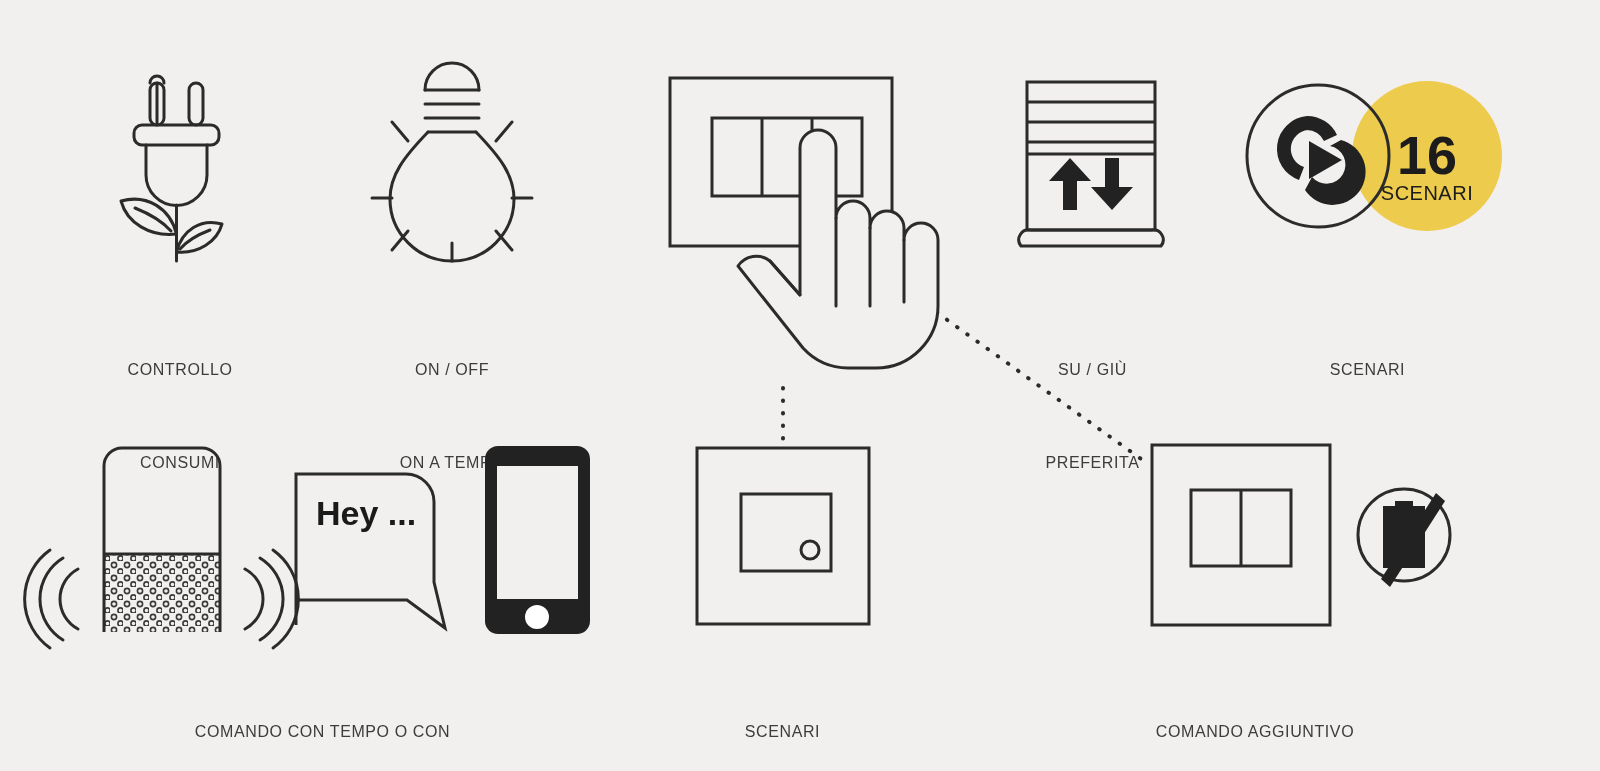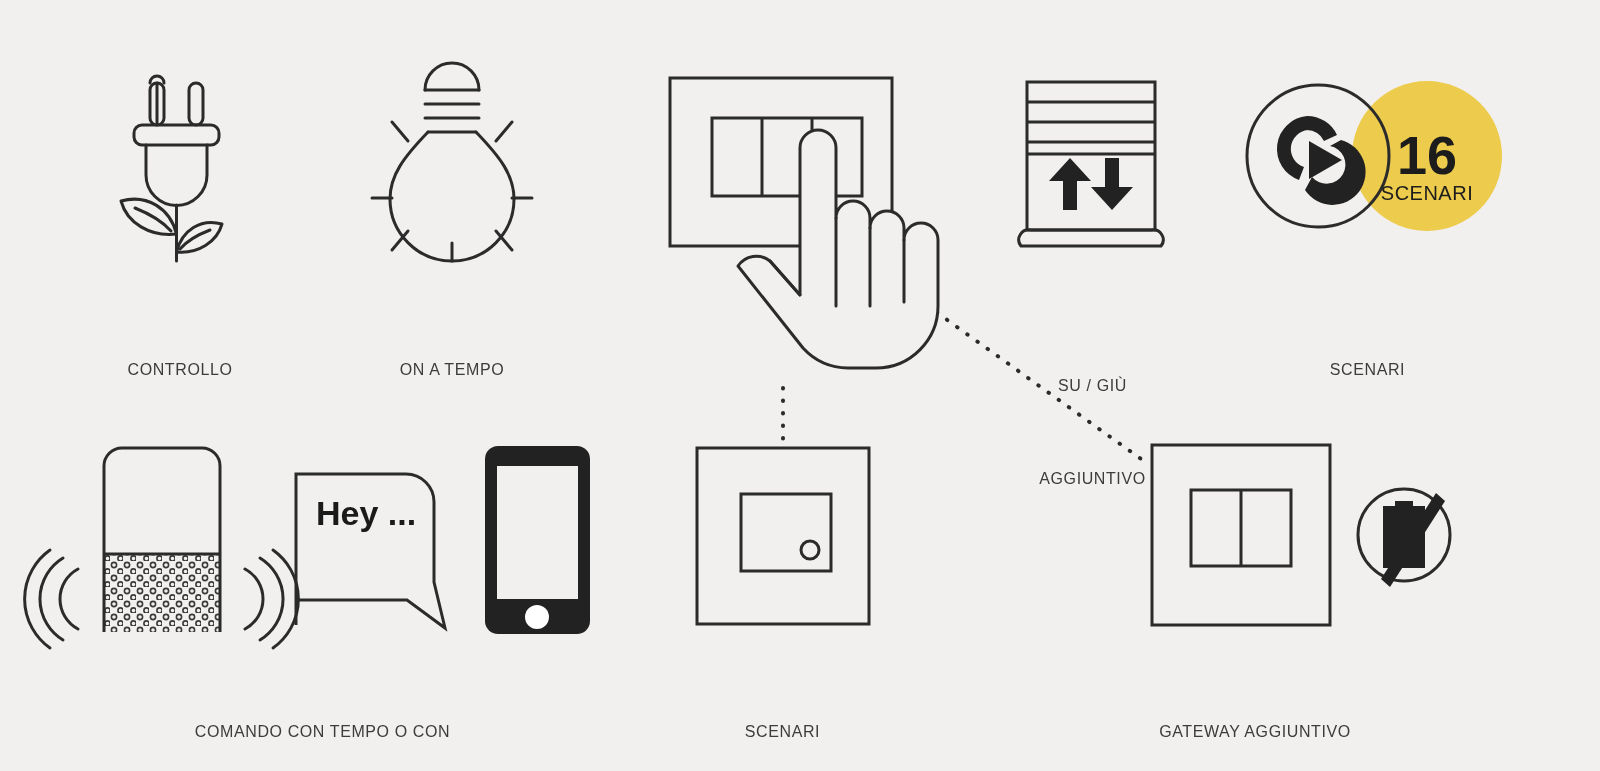--- a/index.html
+++ b/index.html
@@ -99,40 +99,42 @@
       <path class="stroke" d="M41 70 v30 a30 30 0 0 0 61 0 V70"></path>
       <path class="stroke" d="M71.5 130 V186"></path>
       <path class="stroke" d="M71.5 159 C45 162 22 148 16 126 C42 119 65 133 71.5 159 Z"></path>
       <path class="stroke" d="M30 133 C45 139 58 147 66 156"></path>
       <path class="stroke" d="M71.5 177 C93 179 112 167 117 149 C96 143 77 155 71.5 177 Z"></path>
       <path class="stroke" d="M105 155 C92 160 81 167 75 174"></path>
     </svg>
   </div>
   <div class="caption" style="left:60px; top:292px; width:240px;">
     <span class="cap-line">CONTROLLO</span>
+    <span class="cap-line">CONSUMI</span>
   </div>
 
   <div class="node" style="left:360px; top:75px;">
     <svg width="185" height="190" viewBox="0 0 185 190">
       <path class="stroke" d="M65 15 a27 27 0 0 1 54 0"></path>
       <path class="stroke" d="M65 15 h54"></path>
       <path class="stroke" d="M65 29 h54"></path>
       <path class="stroke" d="M65 43 h54"></path>
       <path class="stroke" d="M68 57 h48"></path>
       <path class="stroke" d="M68 57 C44 82 30 100 30 124 a62 62 0 0 0 124 0 c0 -24 -14 -42 -38 -67"></path>
       <path class="stroke" d="M92 168 v18"></path>
       <path class="stroke" d="M12 123 h20"></path>
       <path class="stroke" d="M152 123 h20"></path>
       <path class="stroke" d="M32 47 l16 19"></path>
       <path class="stroke" d="M152 47 l-16 19"></path>
       <path class="stroke" d="M32 175 l16 -19"></path>
       <path class="stroke" d="M152 175 l-16 -19"></path>
     </svg>
   </div>
   <div class="caption" style="left:332px; top:292px; width:240px;">
+    <span class="cap-line">ON / OFF</span>
     <span class="cap-line">ON A TEMPO</span>
   </div>
 
   <div class="node" style="left:660px; top:70px;">
     <svg width="260" height="310" viewBox="0 0 260 310">
       <rect class="stroke-sq" x="10" y="8" width="222" height="168"></rect>
       <rect class="stroke-sq" x="52" y="48" width="150" height="78"></rect>
       <path class="stroke-sq" d="M102 48 v78"></path>
       <path class="stroke-sq" d="M152 48 v78"></path>
       <path class="fill-bg" d="M78 196
@@ -163,23 +165,23 @@
       <rect class="stroke-sq" x="22" y="4" width="128" height="148"></rect>
       <path class="stroke-sq" d="M22 24 h128"></path>
       <path class="stroke-sq" d="M22 44 h128"></path>
       <path class="stroke-sq" d="M22 64 h128"></path>
       <path class="stroke-sq" d="M22 76 h128"></path>
       <path class="solid-dark" d="M58 132 V103 H44 L65 80 L86 103 H72 V132 Z"></path>
       <path class="solid-dark" d="M100 80 v29 h-14 l21 23 l21 -23 h-14 V80 Z"></path>
       <path class="stroke" d="M16 168 a10 10 0 0 1 10 -16 h120 a10 10 0 0 1 10 16 Z"></path>
     </svg>
   </div>
-  <div class="caption" style="left:975px; top:308px; width:235px;">
+  <div class="caption" style="left:975px; top:292px; width:235px;">
     <span class="cap-line">SU / GIÙ</span>
-    <span class="cap-line">AGGIUNTIVO</span>
+    <span class="cap-line">PREFERITA</span>
   </div>
 
   <div class="node" style="left:1245px; top:78px;text-align:center;">
     <svg width="260" height="170" viewBox="0 0 260 170">
       <circle fill="#edcb4c" cx="182" cy="78" r="75"></circle>
       <circle class="stroke" fill="#f1f0ee" cx="73" cy="78" r="71"></circle>
       <path class="solid-dark" d="M62 38 a33 33 0 0 0 -8 64 l5 -13 a19 19 0 0 1 4 -37 Z"></path>
       <path class="solid-dark" d="M62 38 a33 33 0 0 1 30 19 l-13 6 a19 19 0 0 0 -17 -11 Z"></path>
       <path class="solid-dark" d="M96 62 a33 33 0 1 1 -36 50 l7 -13 a19 19 0 1 0 18 -31 Z"></path>
       <path class="solid-dark" d="M64 63 L97 82 L64 101 Z"></path>
@@ -246,17 +248,17 @@
       <g>
         <circle class="stroke" cx="254" cy="92" r="46"></circle>
         <rect class="solid-dark" x="245" y="58" width="18" height="7"></rect>
         <path class="solid-dark" d="M233 63 h42 v62 h-42 Z M239 69 h30 v50 h-30 Z"></path>
         <path class="solid-dark" d="M248 80 h12 v6 h5 v7 h-5 v6 h-12 v-6 h-5 v-7 h5 Z"></path>
         <path class="solid-dark" d="M286 50 l9 8 l-55 86 l-9 -8 Z"></path>
       </g>
     </svg>
   </div>
   <div class="caption" style="left:1055px; top:654px; width:400px;">
-    <span class="cap-line">GATEWAY AGGIUNTIVO</span>
+    <span class="cap-line">COMANDO AGGIUNTIVO</span>
     
   </div>
 
 </div>
 
 </body></html>

